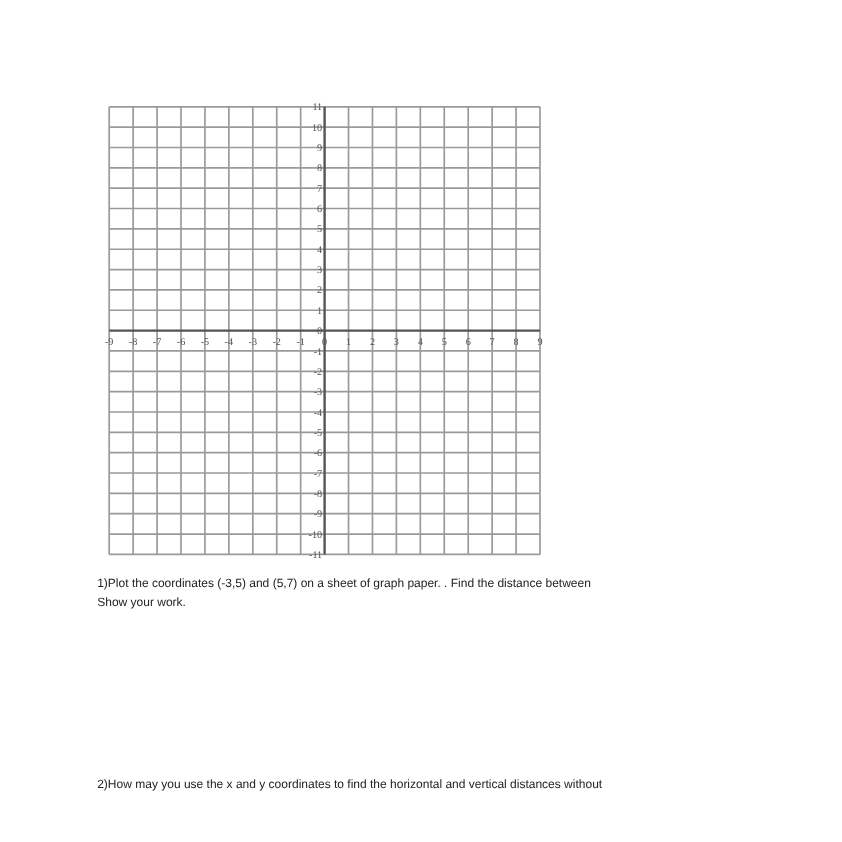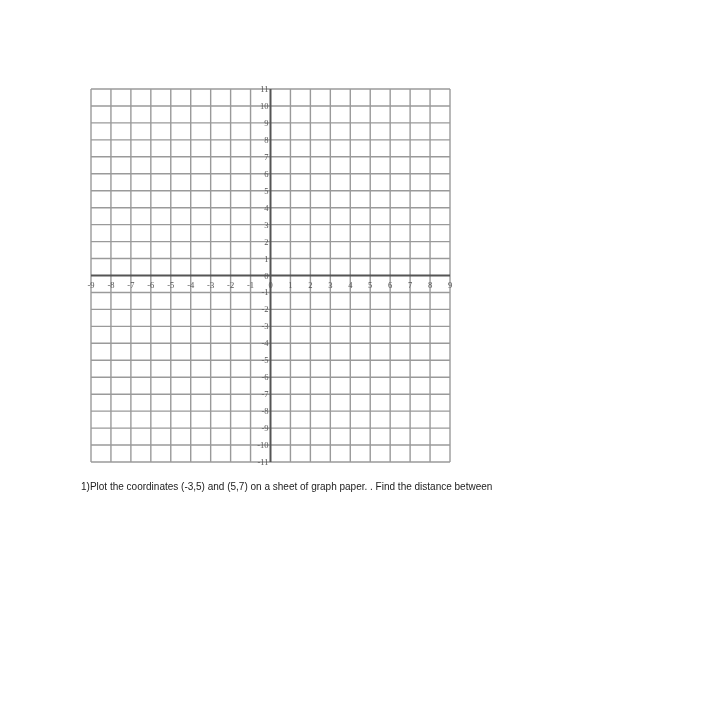--- a/index.html
+++ b/index.html
@@ -140,16 +140,18 @@
       <text x="268.5" y="397.1818181818182" text-anchor="end" class="tick-label">-7</text>
       <text x="268.5" y="414.1363636363636" text-anchor="end" class="tick-label">-8</text>
       <text x="268.5" y="431.09090909090907" text-anchor="end" class="tick-label">-9</text>
       <text x="268.5" y="448.04545454545456" text-anchor="end" class="tick-label">-10</text>
       <text x="268.5" y="465" text-anchor="end" class="tick-label">-11</text>
     </g>
 </svg>
 
 <div id="q1" class="question">
   <span class="q-line">1)Plot the coordinates (-3,5) and (5,7) on a sheet of graph paper. . Find the distance between</span>
+  <span class="q-line">Show your work.</span>
 </div>
 
 <div id="q2" class="question">
+  <span class="q-line">2)How may you use the x and y coordinates to find the horizontal and vertical distances without</span>
 </div>
 
 </body></html>

